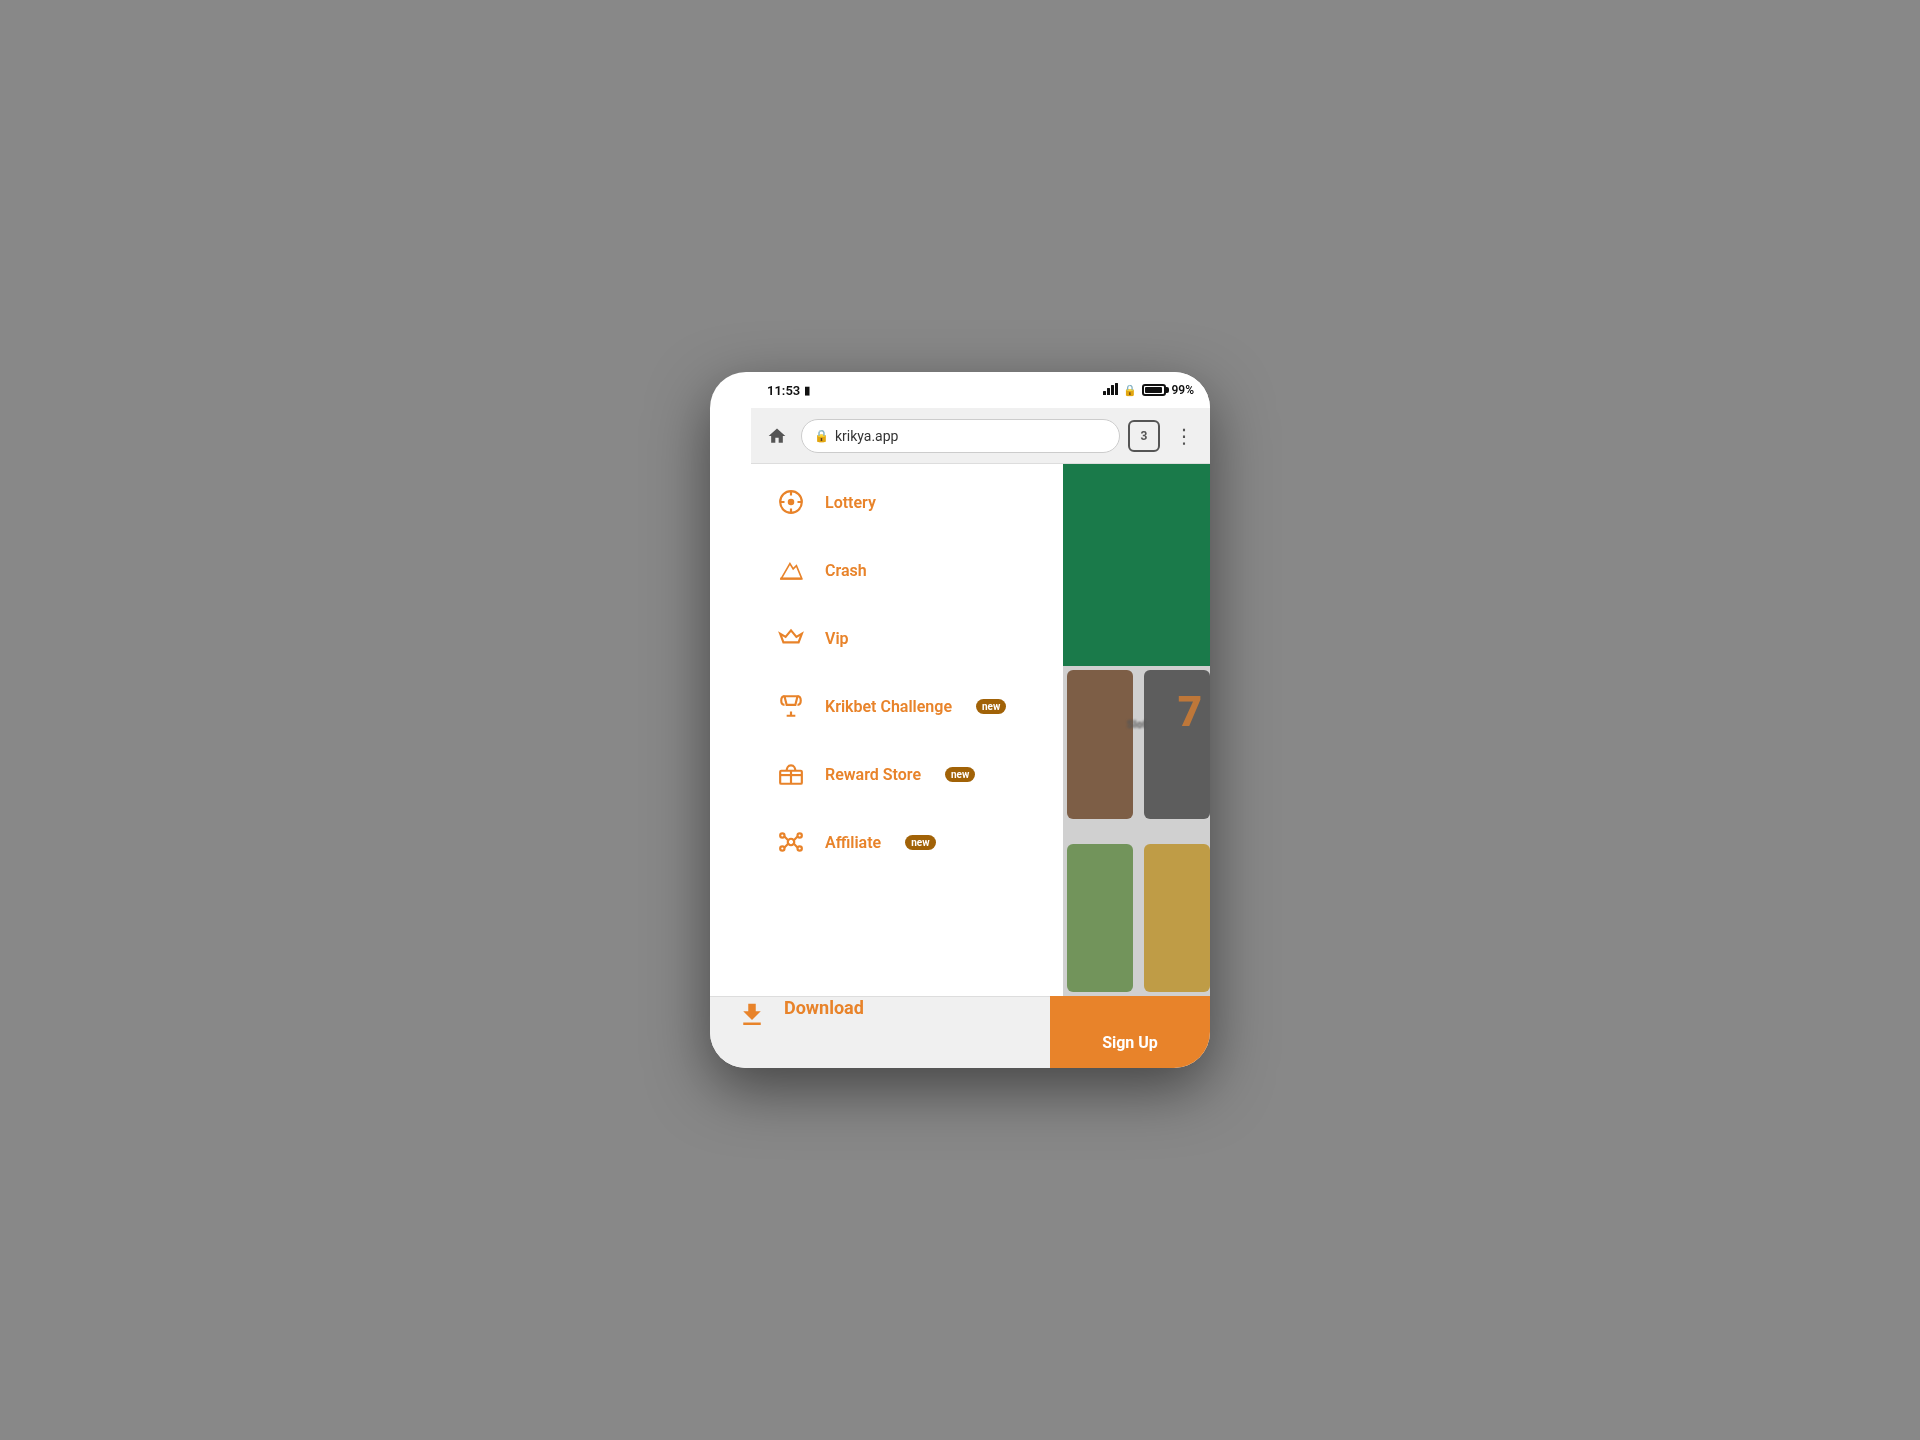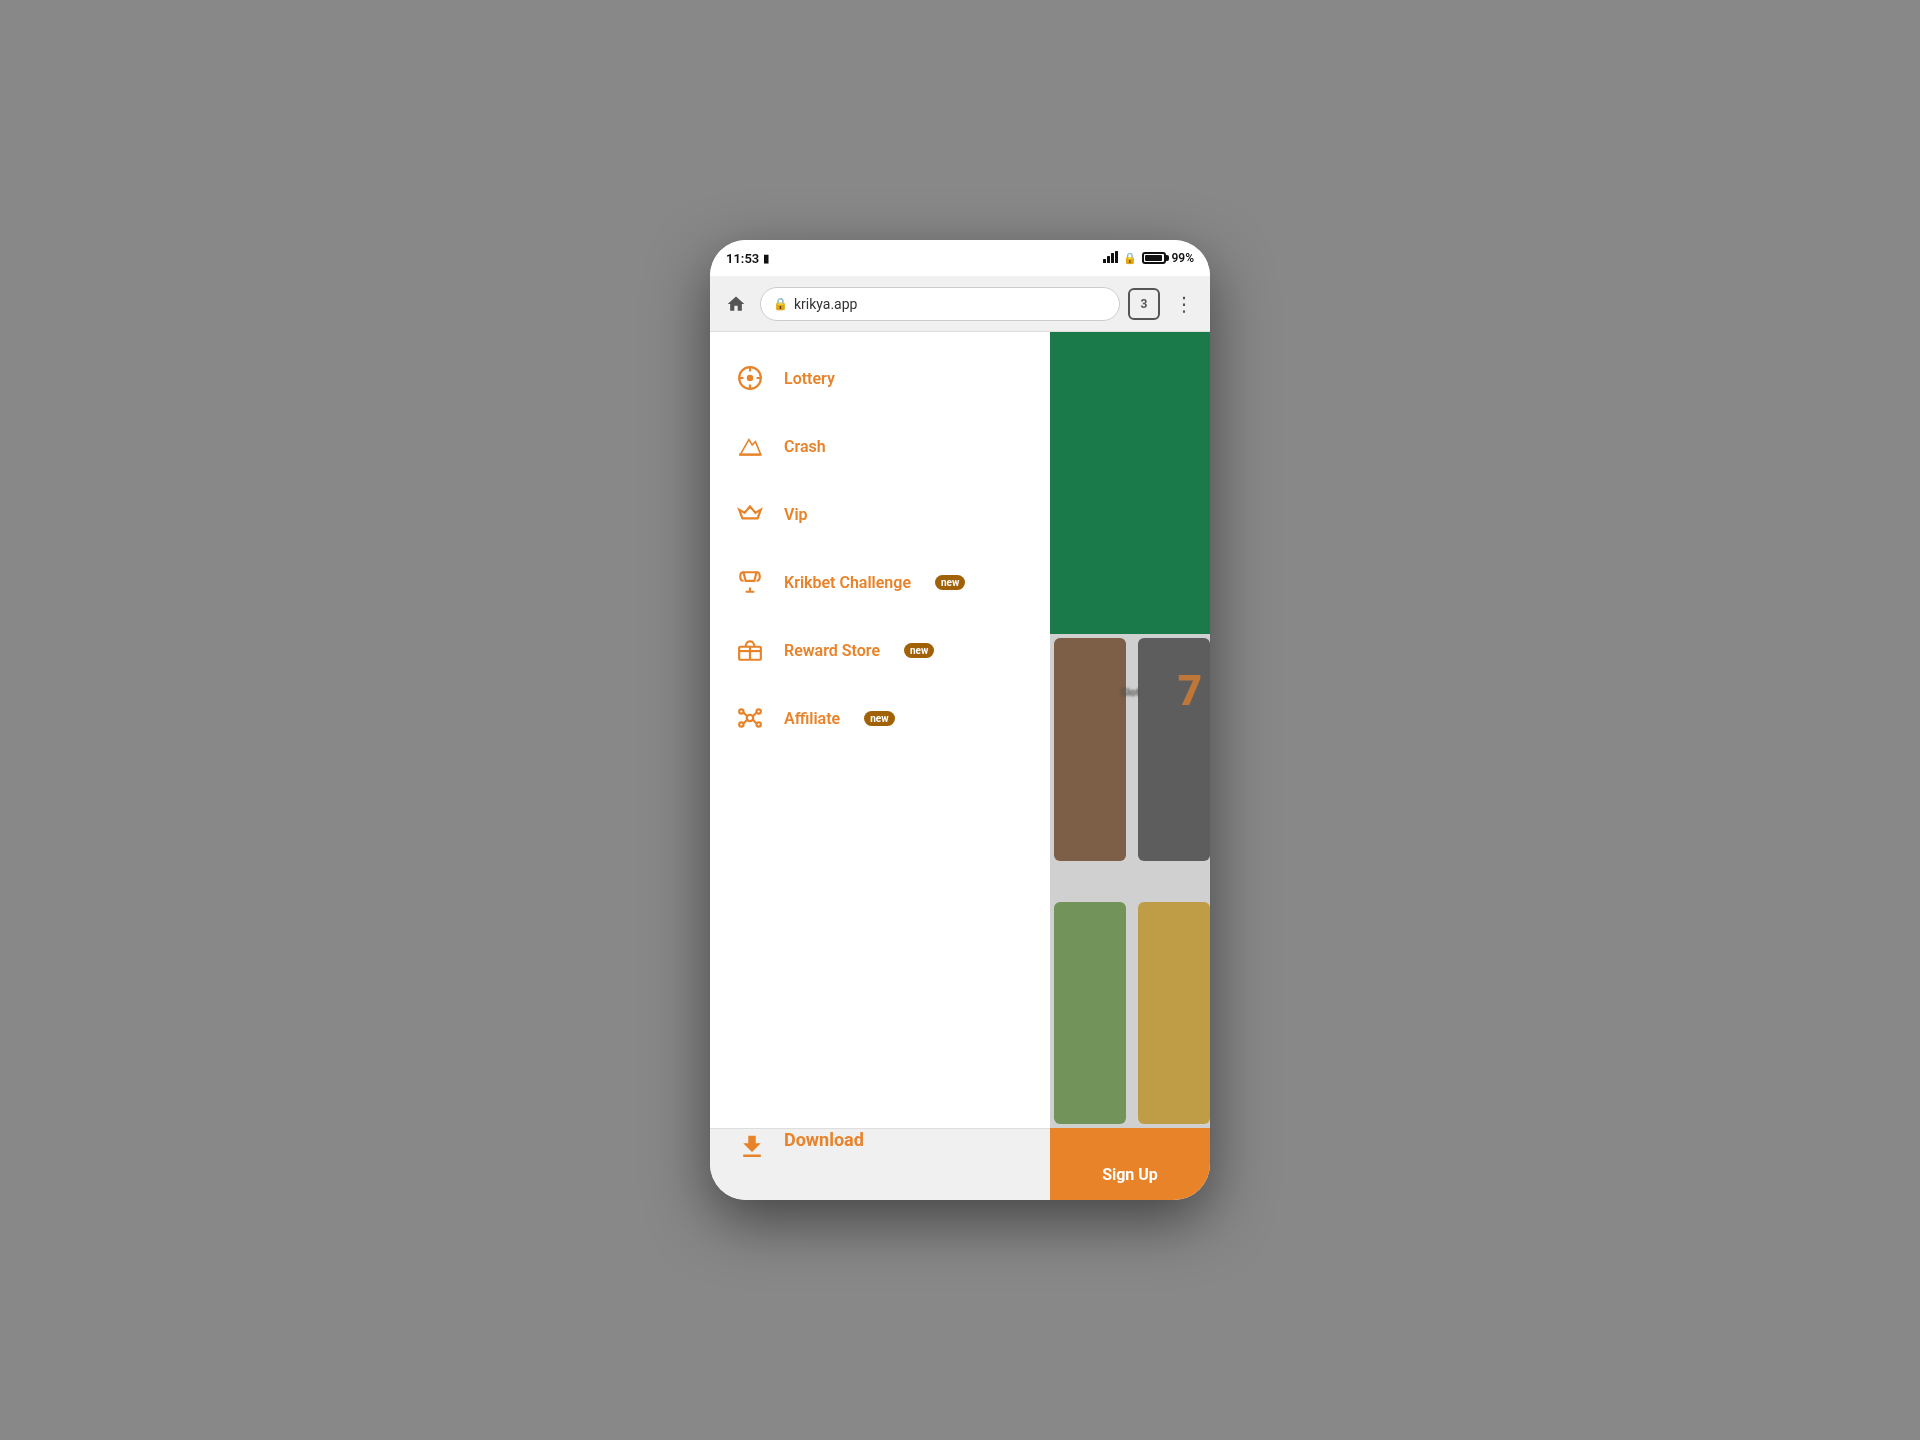--- a/index.html
+++ b/index.html
@@ -8,26 +8,27 @@
       height: 1440px;
       background: #888;
       display: flex;
       justify-content: center;
       align-items: center;
       font-family: -apple-system, BlinkMacSystemFont, 'Segoe UI', Roboto, sans-serif;
     }
 
     .phone-wrapper {
       width: 500px;
-      height: 960px;
+      height: 696px;
       background: #fff;
       border-radius: 36px;
       overflow: hidden;
       position: relative;
       box-shadow: 0 20px 60px rgba(0,0,0,0.5);
+      padding-left: 41px;
     }
 
     
     .status-bar {
       width: 100%;
       height: 36px;
       background: #fff;
       display: flex;
       align-items: center;
       justify-content: space-between;
@@ -82,21 +83,21 @@
     .main-content {
       width: 100%;
       height: calc(100% - 92px - 72px);
       position: relative;
       overflow: hidden;
     }
 
     
     .sidebar {
       position: absolute;
-      left: 0; top: 12px;
+      left: 0; top: 4px;
       width: 68%;
       height: 100%;
       background: #fff;
       z-index: 10;
       overflow-y: auto;
     }
 
     .sidebar-item {
       display: flex;
       align-items: center;

